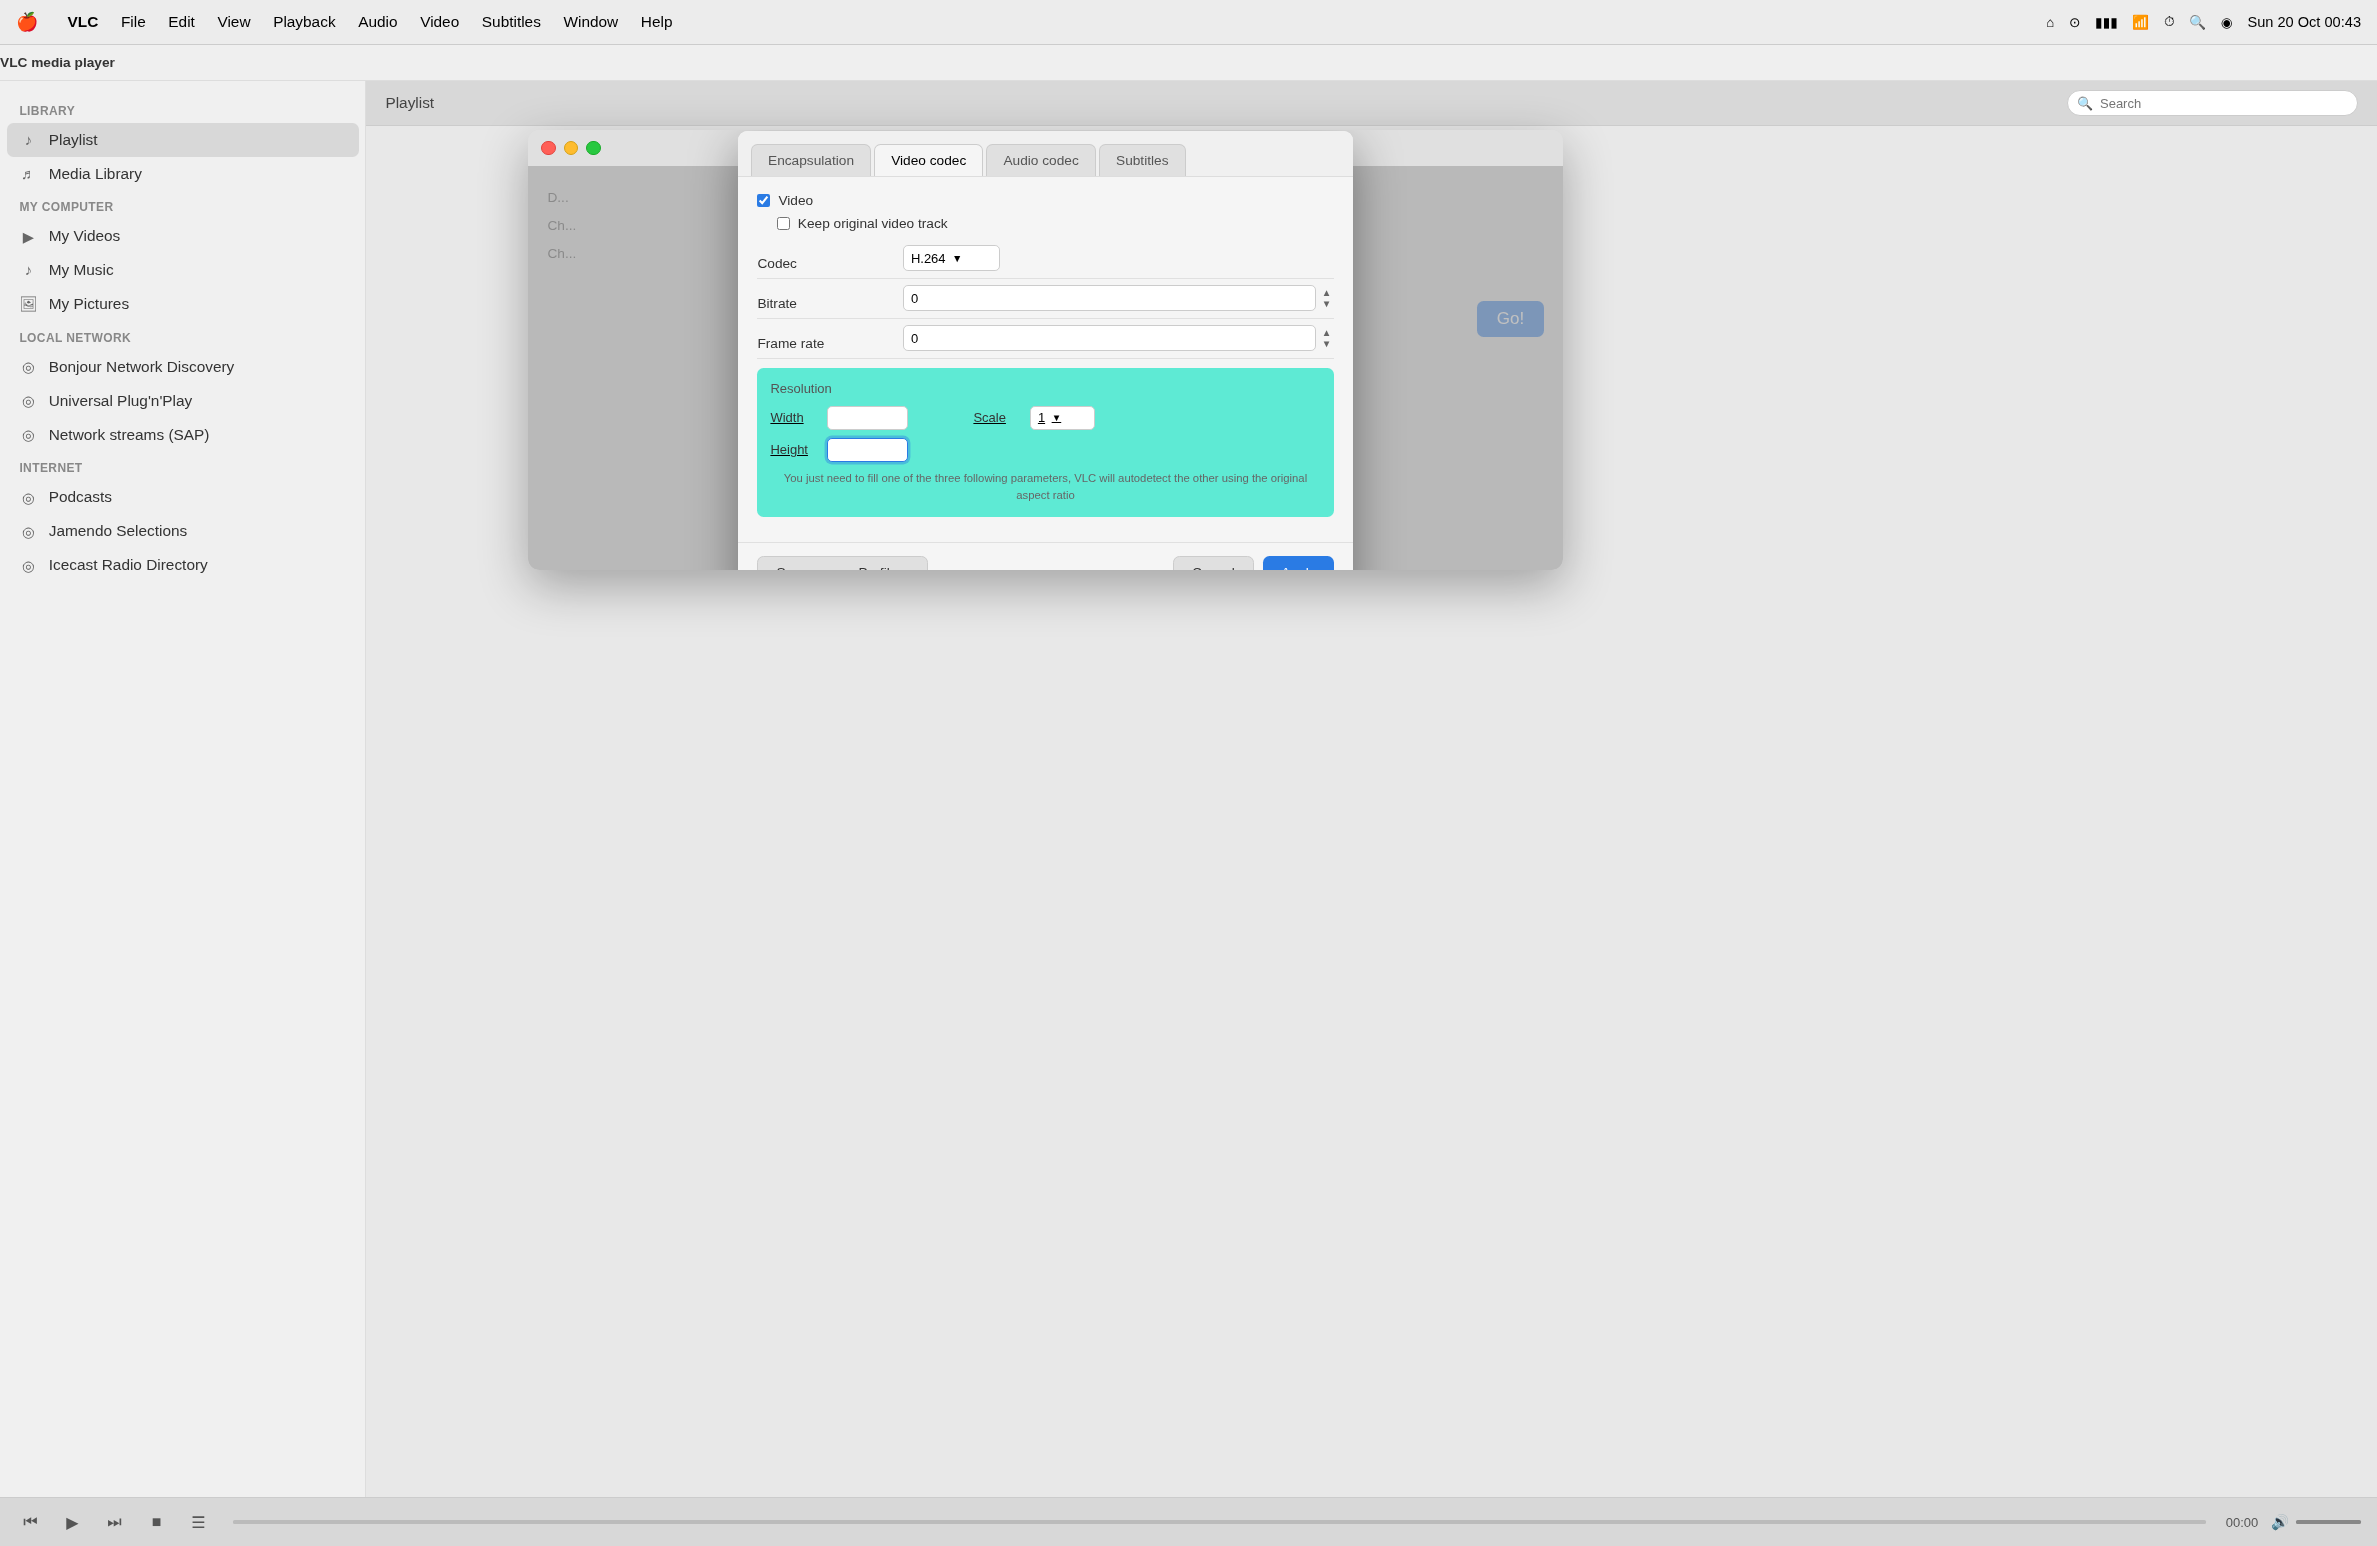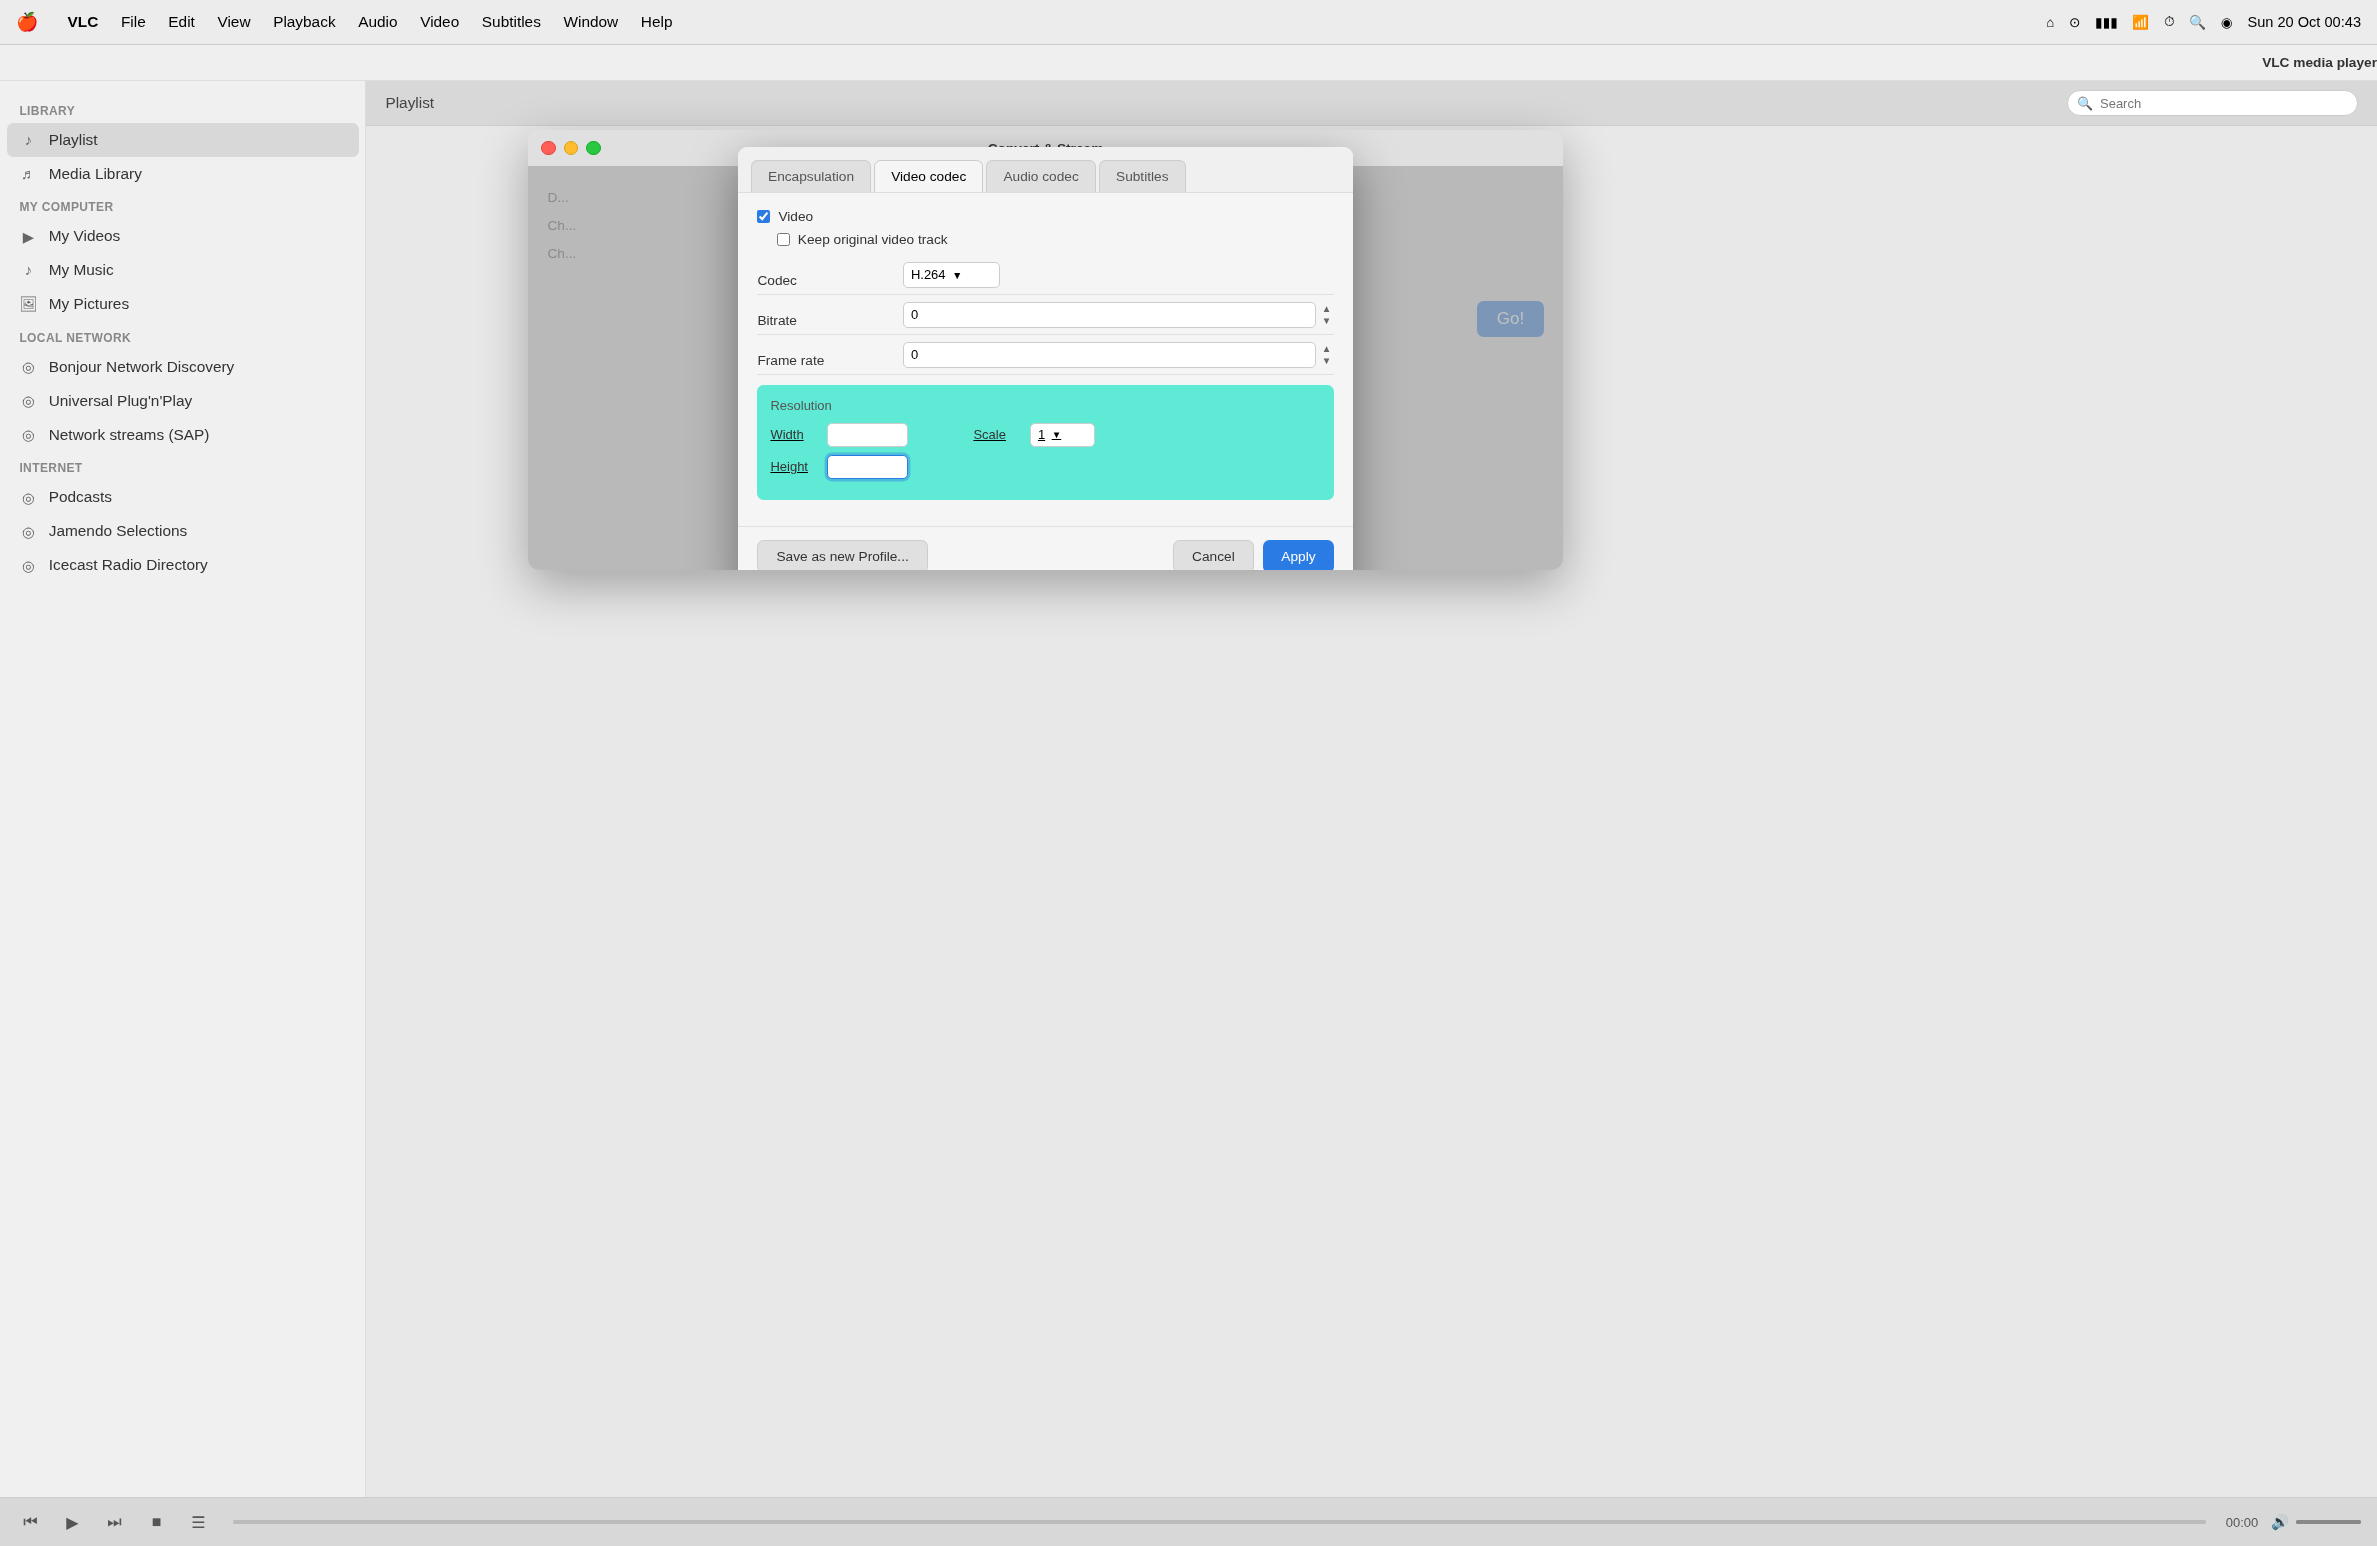--- a/index.html
+++ b/index.html
@@ -134,21 +134,21 @@
       width: 100%;
       color: #701a75;
     }
 
     
     .window-titlebar {
       height: 36px;
       background: #efefef;
       display: flex;
       align-items: center;
-      justify-content: flex-end;
+      justify-content: flex-start;
       border-bottom: 0.8px solid #ddd;
       position: relative;
     }
     .window-title-text {
       font-size: 13.7px;
       color: #333;
       font-weight: 600;
     }
 
     
@@ -645,20 +645,22 @@
                   </div>
                 </div>
 
                 <div class="resolution-row">
                   <div class="resolution-field">
                     <span class="resolution-label">Height</span>
                     <input class="resolution-input focused" type="text" style="">
                   </div>
                 </div>
 
+                <div class="hint-text">You just need to fill one of the three following parameters, VLC will
+autodetect the other using the original aspect ratio</div>
               </div>
             </div>
 
             <div class="dialog-buttons">
               <button class="btn btn-default">Save as new Profile...</button>
               <div style="display: flex; gap: 9.7px;">
                 <button class="btn btn-cancel">Cancel</button>
                 <button class="btn btn-primary">Apply</button>
               </div>
             </div>

